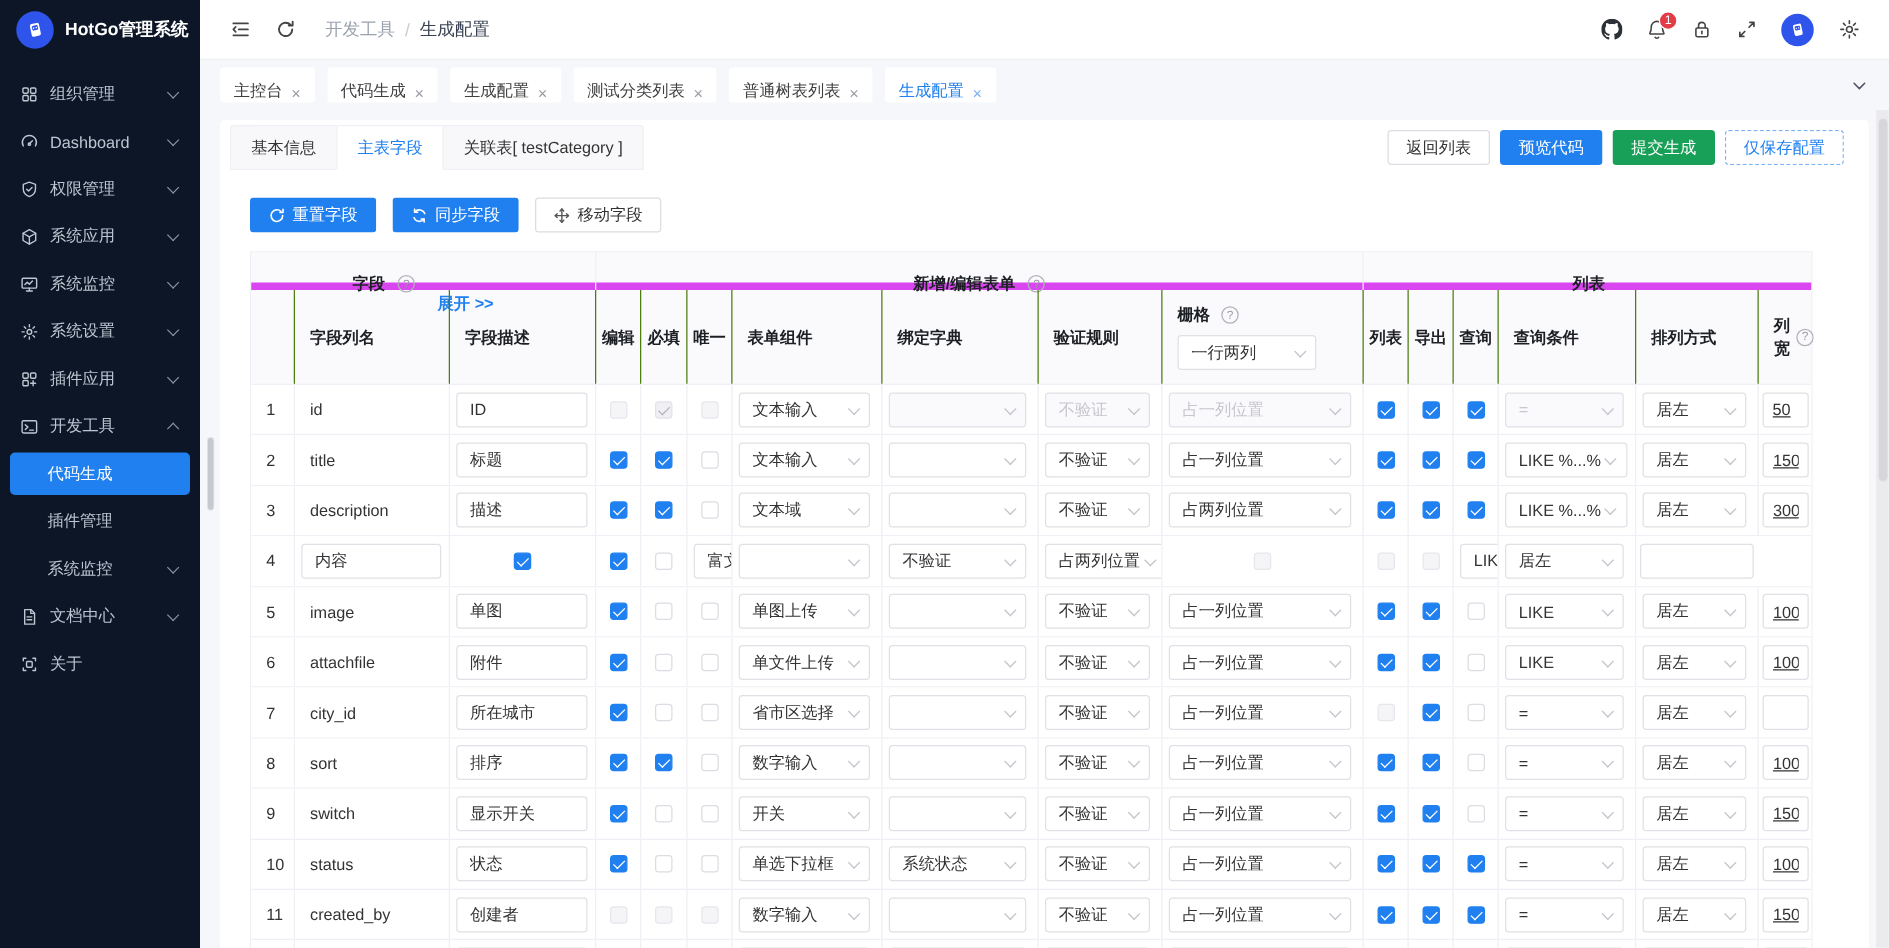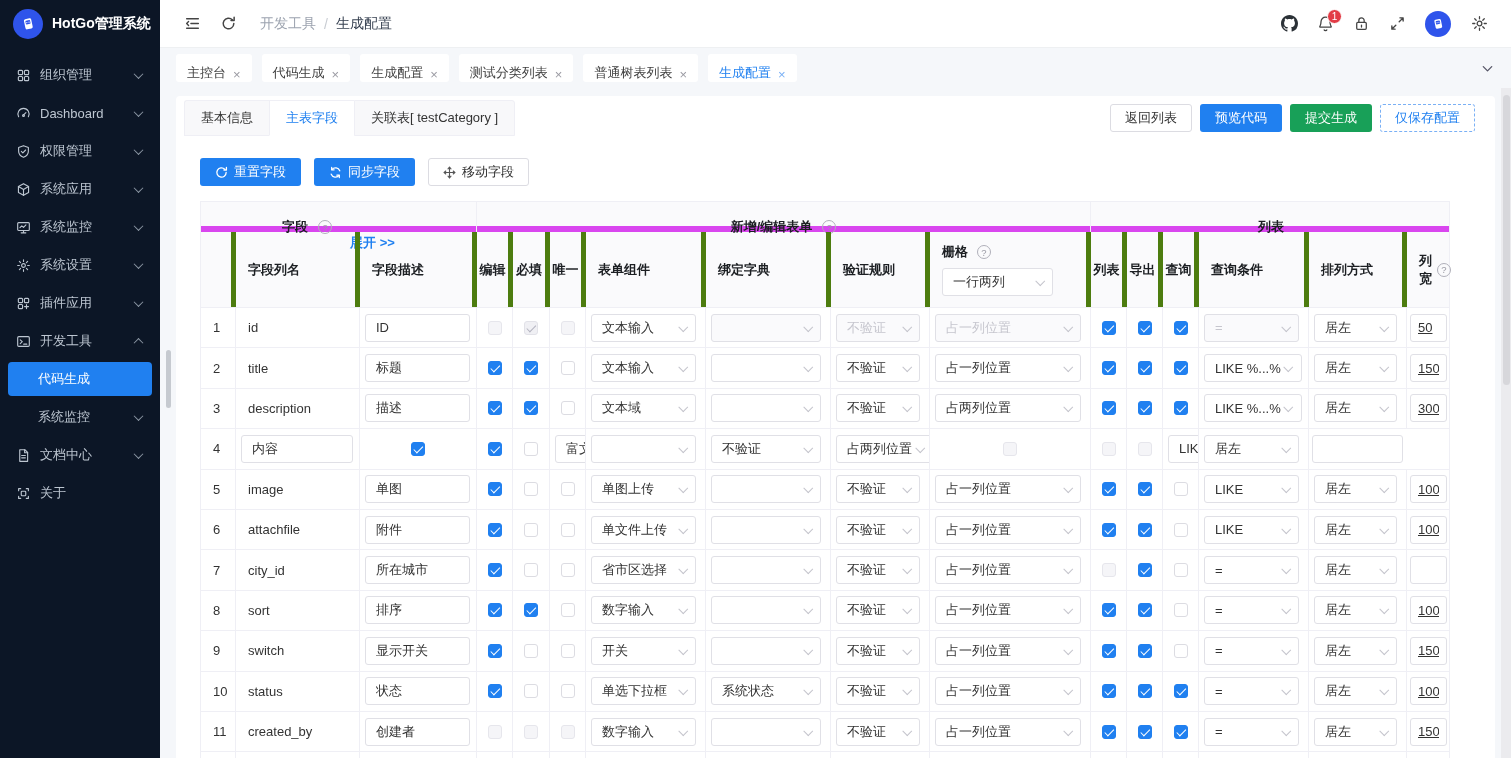--- a/index.html
+++ b/index.html
@@ -59,21 +59,21 @@
   .btn svg { width:13px; height:13px; }
   .toolbar { margin:22px 24px 0; display:flex; gap:13px; }
 
   
   .gtable { margin:15px 24px 0; width:1250px; border:1px solid #efeff5; border-bottom:none; }
   .g-cols  { display:grid; grid-template-columns:276px 614px 360px; background:#fafafc; height:30px; border-bottom:6px solid #d946ef; }
   .g-cell { display:flex; align-items:center; justify-content:center; gap:6px; border-right:1px solid #efeff5; font-weight:600; color:#1c1f23; }
   .g-cell:last-child { border-right:none; }
   .hdr, .trow { display:grid; grid-template-columns:35px 124px 117px 36px 37px 36px 120px 125px 99px 161px 36px 36px 36px 110px 98px 44px; }
   .hdr { background:#fafafc; height:76px; border-bottom:1px solid #efeff5; }
-  .hcell { display:flex; align-items:center; padding-left:12px; border-right:5px solid #4d7c0f; font-weight:600; color:#1c1f23; overflow:hidden; }
+  .hcell { display:flex; align-items:center; padding-left:12px; border-right:1px solid #4d7c0f; font-weight:600; color:#1c1f23; overflow:hidden; }
   .hcell.ctr { justify-content:center; padding-left:0; }
   .hcell:last-child { border-right:none; }
   .hcell.stack { flex-direction:column; align-items:flex-start; justify-content:center; gap:7px; }
   .hrow-lab { display:flex; align-items:center; gap:5px; }
   .help { width:14px; height:14px; border:1px solid #b0b0ba; border-radius:50%; font-size:9.5px; color:#9a9aa4; display:inline-flex; align-items:center; justify-content:center; margin-left:4px; font-weight:400; flex:none; }
   .expand-link { color:#2080f0; font-weight:600; margin-left:12px; cursor:pointer;margin-top:32px; }
   .trow { height:40.4px; border-bottom:1px solid #efeff5; background:#fff; }
   .td { display:flex; align-items:center; border-right:1px solid #efeff5; overflow:hidden; }
   .td:last-child { border-right:none; }
   .td.ctr { justify-content:center; }
@@ -200,20 +200,23 @@
           <svg viewBox="0 0 16 16" fill="none" stroke="currentColor" stroke-width="1.2" stroke-linecap="round" stroke-linejoin="round">
             <rect x="1.8" y="2.8" width="12.4" height="10.4" rx="1.2"></rect>
             <path d="M4.5 6.2l2.2 2-2.2 2M8.2 10.8h3.3"></path>
           </svg>
         </span>
         <span class="lbl">开发工具</span>
         <span class="s-chev up"></span>
       </div>
       <div class="s-item child active">
         <span class="lbl">代码生成</span>
+      </div>
+      <div class="s-item child">
+        <span class="lbl">插件管理</span>
       </div>
       <div class="s-item child">
         <span class="lbl">系统监控</span>
         <span class="s-chev down"></span>
       </div>
       <div class="s-item">
         <span class="s-ico">
           <svg viewBox="0 0 16 16" fill="none" stroke="currentColor" stroke-width="1.2" stroke-linecap="round" stroke-linejoin="round">
             <path d="M4 1.8h5.4l3 3v9.4H4z"></path>
             <path d="M9.2 1.8v3.2h3.2M6 8h4M6 10.5h4"></path>

